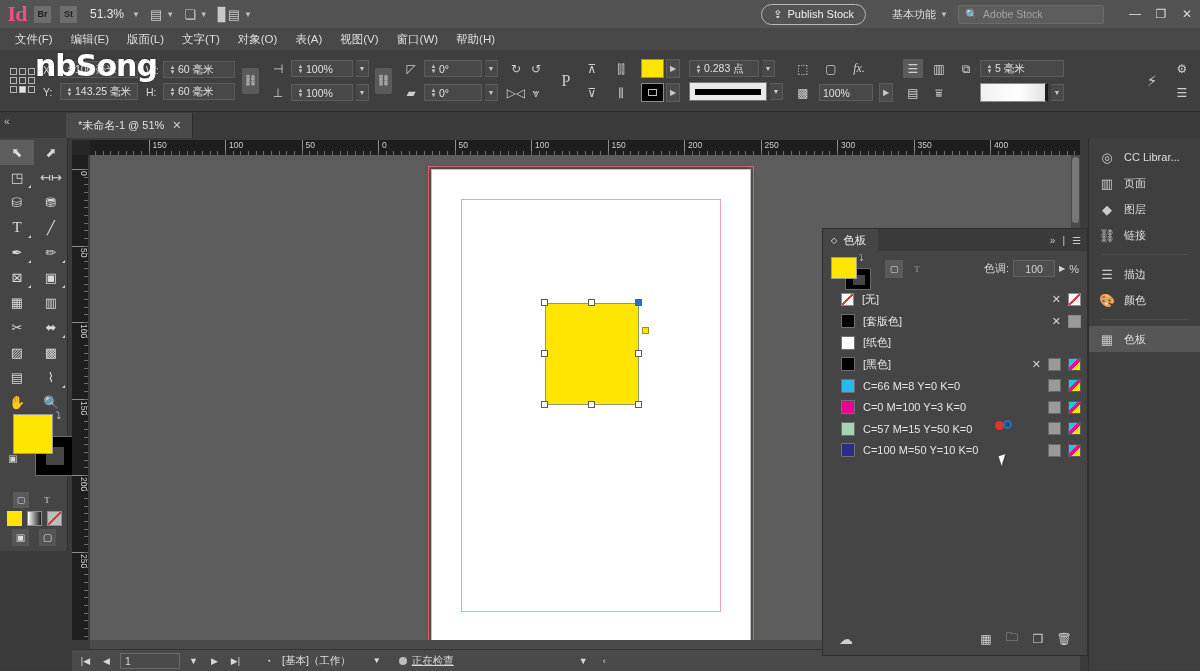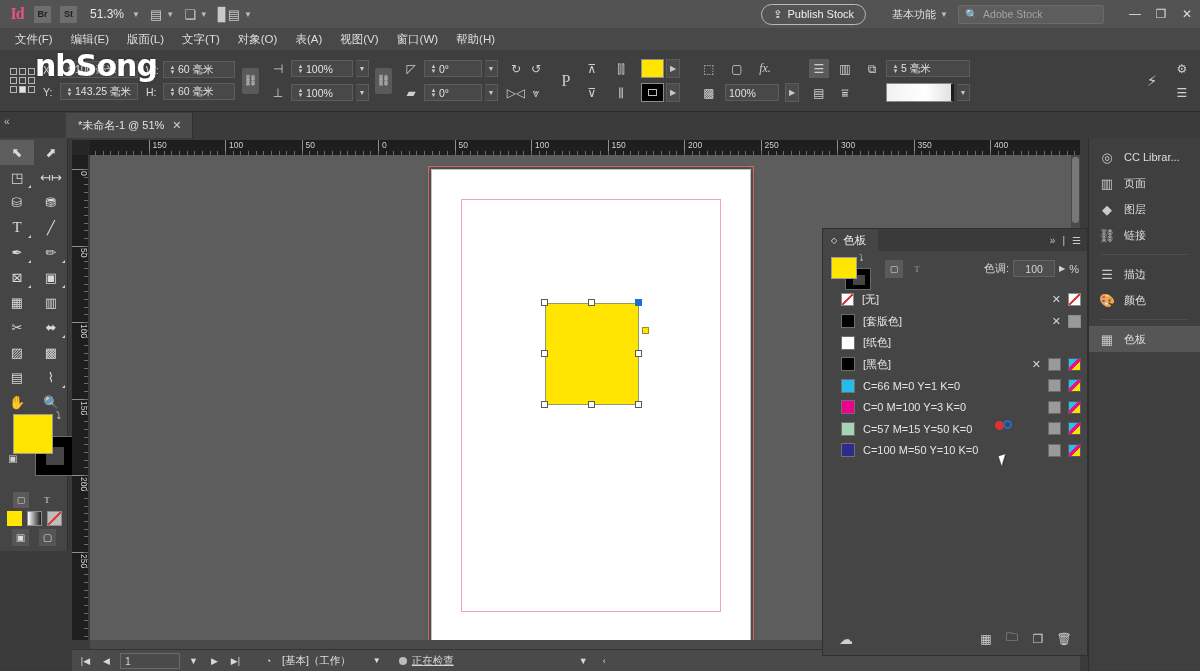--- a/index.html
+++ b/index.html
@@ -22,21 +22,21 @@
   .caret { width:13px; height:17px; display:flex; align-items:center; justify-content:center;
            background:#484848; border:1px solid #5c5c5c; border-left:none; font-size:7px; color:#c6c6c6;}
   .btn-ico { width:20px; height:19px; display:flex; align-items:center; justify-content:center;
              color:#cfcfcf; font-size:12px; }
 
   
   #titlebar {
     position:absolute; left:0; top:0; width:1200px; height:28px;
     background:#535353; display:flex; align-items:center;
   }
-  #idlogo { width:34px; text-align:center; font-size:16px; font-weight:bold;
+  #idlogo { width:34px; text-align:center; font-size:22px; font-weight:bold;
             color:#e8537f; font-family:"Liberation Serif",serif; letter-spacing:-1px;}
   .sqbtn { width:17px; height:17px; background:#6e6e6e; color:#1e1e1e;
            font-size:9px; font-weight:bold; display:flex; align-items:center; justify-content:center;
            border-radius:1px; margin-right:9px;}
   #zoomval { font-size:12px; color:#e6e6e6; margin:0 4px 0 4px; }
   .tcaret { font-size:8px; color:#bdbdbd; margin:0 10px 0 4px; }
   .tico { color:#c9c9c9; font-size:13px; }
   #publish {
     border:1px solid #b9b9b9; border-radius:11px; height:21px; padding:0 11px;
     display:flex; align-items:center; gap:5px; color:#efefef; font-size:11px;
@@ -411,20 +411,35 @@
     </div>
     <div class="row" style="gap:2px">
       <span id="swatch-stroke">
           <i></i>
         </span>
       <span class="arrw">▶</span>
     </div>
   </div>
 
   <div style="width:9px"></div>
+  <div class="stack">
+    <div class="row" style="gap:3px">
+      <div class="fld" style="width:70px">
+        <span class="spin">▲<br>▼</span>
+        <span>0.283 点</span>
+      </div>
+      <span class="caret">▼</span>
+    </div>
+    <div class="row" style="gap:3px">
+      <span id="strokebar">
+          <i></i>
+        </span>
+      <span class="caret">▼</span>
+    </div>
+  </div>
 
   <div style="width:10px"></div>
   <div class="stack">
     <div class="row" style="gap:8px">
       <span class="btn-ico">⬚</span>
       <span class="btn-ico">▢</span>
       <span class="btn-ico" style="font-family:'Liberation Serif',serif;font-style:italic;">fx.</span>
     </div>
     <div class="row" style="gap:6px">
       <span class="btn-ico">▩</span>
@@ -850,21 +865,21 @@
       <span class="chip" style="background:#000"></span>
       <span class="swname">[黑色]</span>
       <span class="sicons">
           <span class="x">✕</span>
         <span class="sq-g"></span>
         <span class="sq-cmyk"></span>
         </span>
     </div>
     <div class="swrow">
       <span class="chip" style="background:#29B9EC"></span>
-      <span class="swname">C=66 M=0 Y=1 K=0</span>
+      <span class="swname">C=66 M=8 Y=0 K=0</span>
       <span class="sicons">
           <span class="sq-g"></span>
         <span class="sq-cmyk"></span>
         </span>
     </div>
     <div class="swrow">
       <span class="chip" style="background:#EC008C"></span>
       <span class="swname">C=0 M=100 Y=3 K=0</span>
       <span class="sicons">
           <span class="sq-g"></span>

